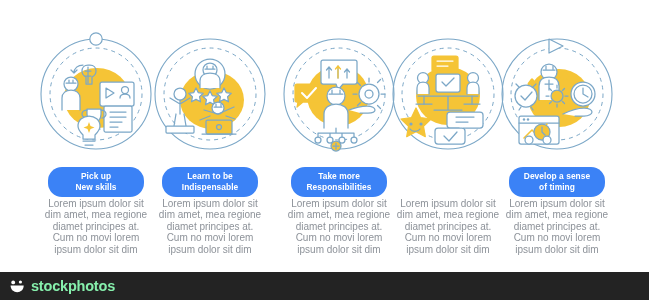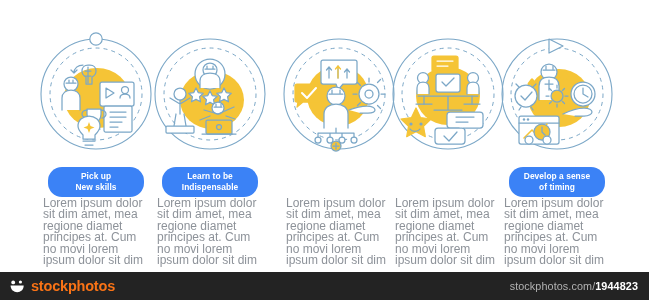--- a/index.html
+++ b/index.html
@@ -63,23 +63,23 @@
   }
 
   
   .body-text {
     position: absolute;
     left: 50%;
     top: 198px;
     transform: translateX(-50%);
     width: 106px;
     color: #8d9299;
-    font-size: 12px;
+    font-size: 10px;
     line-height: 11.4px;
-    text-align: left;
+    text-align: center;
     white-space: pre-line;
   }
 
   
   #watermark-bar {
     position: absolute;
     left: 0;
     bottom: 0;
     width: 649px;
     height: 28px;
@@ -89,21 +89,21 @@
     justify-content: space-between;
   }
   .wm-left {
     display: flex;
     align-items: center;
     padding-left: 9px;
     gap: 5px;
   }
   .wm-logo { display: block; }
   .wm-name {
-    color: #f97316;
+    color: #86efac;
     font-size: 14.5px;
     font-weight: bold;
     letter-spacing: -0.2px;
   }
   .wm-right {
     padding-right: 11px;
     font-size: 10.8px;
     letter-spacing: 0.1px;
   }
   .wm-url { color: #b2b2b2; }
@@ -221,20 +221,22 @@
           <path d="M55 92v5M37 97h36M37 97v5M49 97v5M61 97v5M73 97v5"></path>
           <circle cx="37" cy="104" r="3" fill="#ffffff"></circle>
           <circle cx="49" cy="104" r="3" fill="#ffffff"></circle>
           <circle cx="61" cy="104" r="3" fill="#ffffff"></circle>
           <circle cx="73" cy="104" r="3" fill="#ffffff"></circle>
           <circle cx="55" cy="110" r="5" fill="#f5c436" stroke="#7ba7c7"></circle>
           <path d="M52 110h6M55 107v6"></path>
         </g>
       </svg>
     </div>
+    <div class="pill">Take more
+Responsibilities</div>
     <div class="body-text">Lorem ipsum dolor sit dim amet, mea regione diamet principes at. Cum no movi lorem ipsum dolor sit dim</div>
   </div>
 
   <div class="step" style="left:387px;">
     <div class="circle-wrap">
       <svg width="116" height="116" viewBox="0 0 116 116">
         <circle cx="58" cy="58" r="55" fill="none" stroke="#7ba7c7" stroke-width="1.1"></circle>
         <circle cx="58" cy="58" r="46" fill="none" stroke="#7ba7c7" stroke-width="1" stroke-dasharray="4 4"></circle>
         <ellipse cx="58" cy="60" rx="32" ry="29" fill="#f5c436"></ellipse>
         <g fill="none" stroke="#7ba7c7" stroke-width="1.25" stroke-linecap="round" stroke-linejoin="round">
@@ -319,18 +321,15 @@
 
   <div id="watermark-bar">
     <div class="wm-left">
       <svg class="wm-logo" width="17" height="15" viewBox="0 0 17 15">
         <circle cx="4.2" cy="3.4" r="1.9" fill="#ffffff"></circle>
         <circle cx="11.4" cy="3.0" r="1.6" fill="#ffffff"></circle>
         <path d="M1.6 6.6c0 4.2 3.1 6.6 6.6 6.6s6.5-2.4 6.5-6.6z" fill="#ffffff"></path>
       </svg>
       <span class="wm-name">stockphotos</span>
     </div>
-    <div class="wm-right">
-      <span class="wm-url">stockphotos.com/</span><span class="wm-id">1944823</span>
-    </div>
   </div>
 
 </div>
 
 </body></html>

